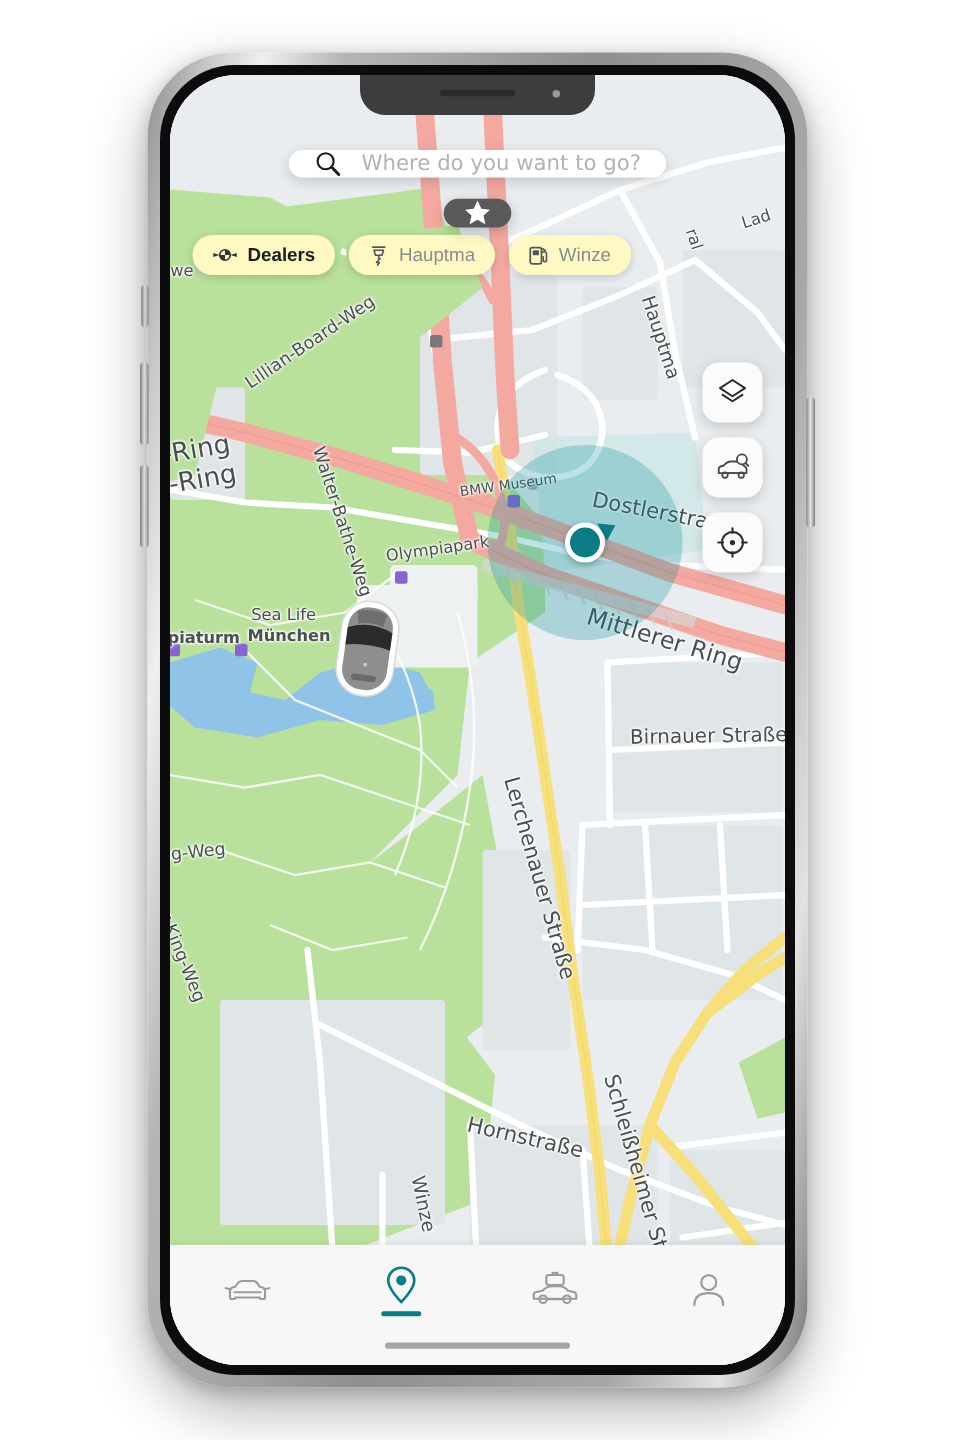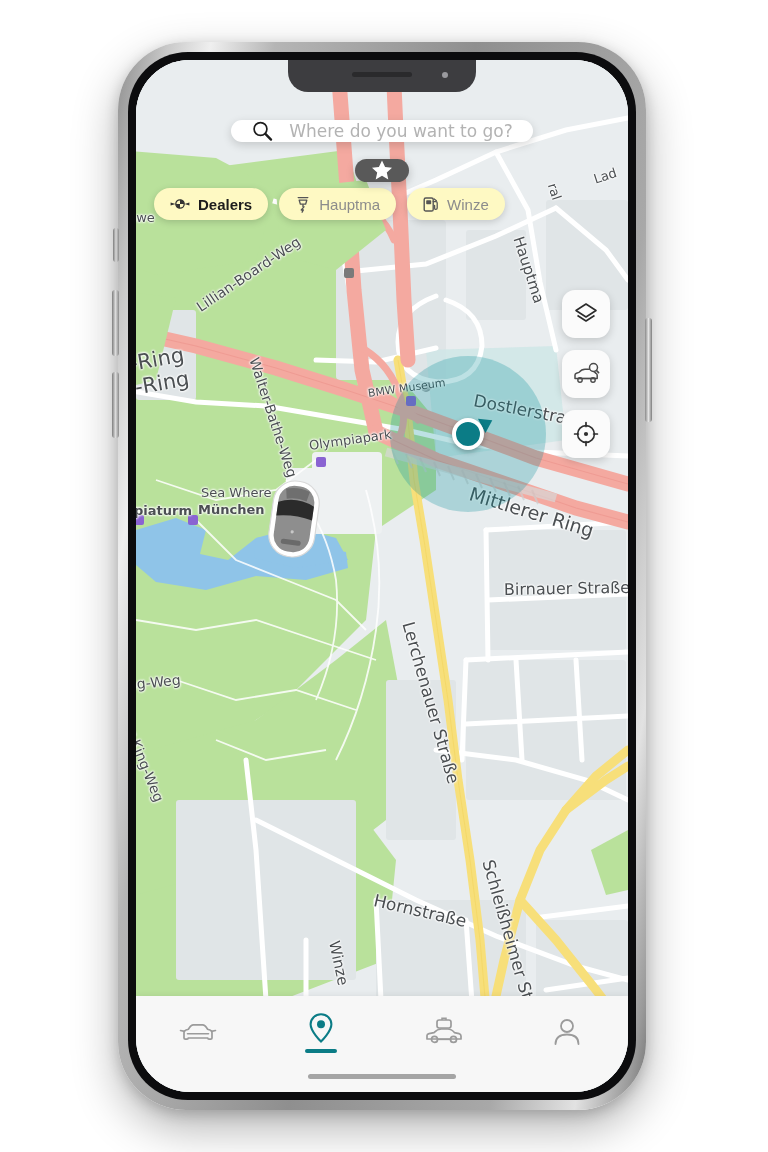--- a/index.html
+++ b/index.html
@@ -275,21 +275,21 @@
         <div class="maplabel" style="left: -8px; top: 150px; font-size: 13px; font-weight: normal; transform: rotate(0deg); transform-origin: left center;">nwe</div>
         <div class="maplabel" style="left: 62px; top: 240px; font-size: 14px; font-weight: normal; transform: rotate(-34deg); transform-origin: left center;">Lillian-Board-Weg</div>
         <div class="maplabel" style="left: 118px; top: 290px; font-size: 14px; font-weight: normal; transform: rotate(72deg); transform-origin: left center;">Walter-Bathe-Weg</div>
         <div class="maplabel" style="left: 173px; top: 378px; font-size: 13px; font-weight: normal; transform: rotate(-8deg); transform-origin: left center;">Olympiapark</div>
         <div class="maplabel" style="left: 232px; top: 327px; font-size: 11px; font-weight: normal; transform: rotate(-8deg); transform-origin: left center;">BMW Museum</div>
         <div class="maplabel" style="left: 338px; top: 330px; font-size: 17px; font-weight: normal; transform: rotate(11deg); transform-origin: left center;">Dostlerstraße</div>
         <div class="maplabel" style="left: 334px; top: 422px; font-size: 19px; font-weight: normal; transform: rotate(17deg); transform-origin: left center;">Mittlerer  Ring</div>
         <div class="maplabel" style="left: 382px; top: 168px; font-size: 15px; font-weight: normal; transform: rotate(72deg); transform-origin: left center;">Hauptma</div>
         <div class="maplabel" style="left: 416px; top: 116px; font-size: 13px; font-weight: normal; transform: rotate(72deg); transform-origin: left center;">ral</div>
         <div class="maplabel" style="left: 458px; top: 112px; font-size: 13px; font-weight: normal; transform: rotate(-18deg); transform-origin: left center;">Lad</div>
-        <div class="maplabel" style="left: 65px; top: 425px; font-size: 13px; font-weight: normal; transform: rotate(0deg); transform-origin: left center;">Sea Where</div>
+        <div class="maplabel" style="left: 65px; top: 425px; font-size: 13px; font-weight: normal; transform: rotate(0deg); transform-origin: left center;">Sea Life</div>
         <div class="maplabel" style="left: 62px; top: 442px; font-size: 13px; font-weight: bold; transform: rotate(0deg); transform-origin: left center;">München</div>
         <div class="maplabel" style="left: -2px; top: 443px; font-size: 13px; font-weight: bold; transform: rotate(0deg); transform-origin: left center;">piaturm</div>
         <div class="maplabel" style="left: 368px; top: 520px; font-size: 16px; font-weight: normal; transform: rotate(-1deg); transform-origin: left center;">Birnauer  Straße</div>
         <div class="maplabel" style="left: 272px; top: 552px; font-size: 17px; font-weight: normal; transform: rotate(74deg); transform-origin: left center;">Lerchenauer Straße</div>
         <div class="maplabel" style="left: -8px; top: 617px; font-size: 14px; font-weight: normal; transform: rotate(-6deg); transform-origin: left center;">ng-Weg</div>
         <div class="maplabel" style="left: -8px; top: 655px; font-size: 14px; font-weight: normal; transform: rotate(68deg); transform-origin: left center;">er-King-Weg</div>
         <div class="maplabel" style="left: 238px; top: 830px; font-size: 17px; font-weight: normal; transform: rotate(13deg); transform-origin: left center;">Hornstraße</div>
         <div class="maplabel" style="left: 352px; top: 790px; font-size: 17px; font-weight: normal; transform: rotate(74deg); transform-origin: left center;">Schleißheimer Straße</div>
         <div class="maplabel" style="left: 198px; top: 872px; font-size: 15px; font-weight: normal; transform: rotate(78deg); transform-origin: left center;">Winze</div>
       </div>

